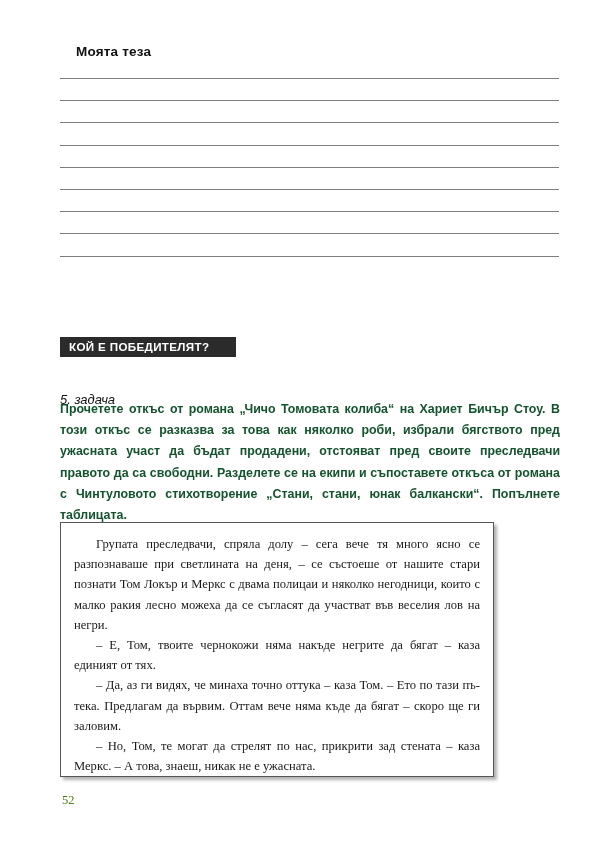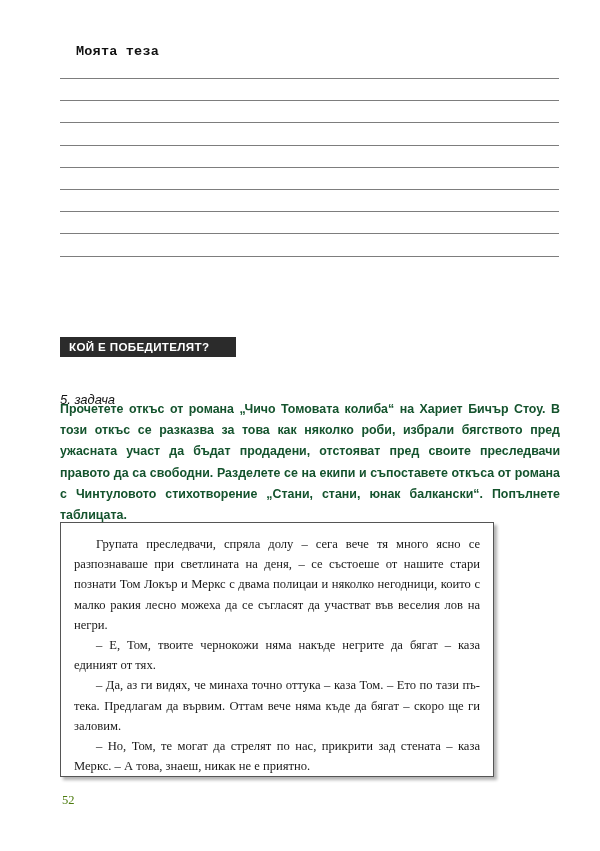--- a/index.html
+++ b/index.html
@@ -20,21 +20,21 @@
     position: absolute;
     inset: 0;
     background: #ffffff;
   }
 
   
   .section-title {
     position: absolute;
     left: 76px;
     top: 44px;
-    font-family: Liberation Mono, monospace;
+    font-family: Liberation Sans, sans-serif;
     font-weight: bold;
     font-size: 13.5px;
     letter-spacing: .2px;
     color: #111;
     white-space: nowrap;
   }
 
   
   .rules {
     position: absolute;
@@ -171,19 +171,19 @@
 
   <div class="task-number">5. задача</div>
 
   <div class="task-text">Прочетете откъс от романа „Чичо Томовата колиба“ на Хариет Би­чър Стоу. В този откъс се разказва за това как няколко роби, избрали бягството пред ужасната участ да бъдат продадени, отстояват пред своите преследвачи правото да са свободни. Разделете се на екипи и съпоставете откъса от романа с Чинтуловото стихотворе­ние „Стани, стани, юнак балкански“. Попълнете таблицата.</div>
 
   <div class="excerpt-box">
     <div class="excerpt-inner" id="excerpt">
         <p>Групата преследвачи, спряла долу – сега вече тя много ясно се разпозна­ваше при светлината на деня, – се състоеше от нашите стари познати Том Локър и Меркс с двама полицаи и няколко негодници, които с малко ракия лесно можеха да се съгласят да участват във веселия лов на негри.</p>
         <p>– Е, Том, твоите чернокожи няма накъде негрите да бягат – каза единият от тях.</p>
         <p>– Да, аз ги видях, че минаха точно оттука – каза Том. – Ето по тази пъ­тека. Предлагам да вървим. Оттам вече няма къде да бягат – скоро ще ги заловим.</p>
-        <p>– Но, Том, те могат да стрелят по нас, прикрити зад стената – каза Меркс. – А това, знаеш, никак не е приятно.</p>
+        <p>– Но, Том, те могат да стрелят по нас, прикрити зад стената – каза Меркс. – А това, знаеш, никак не е ужасната.</p>
       </div>
   </div>
 
   <div class="page-number">52</div>
 
 </div>
 
 </body></html>

